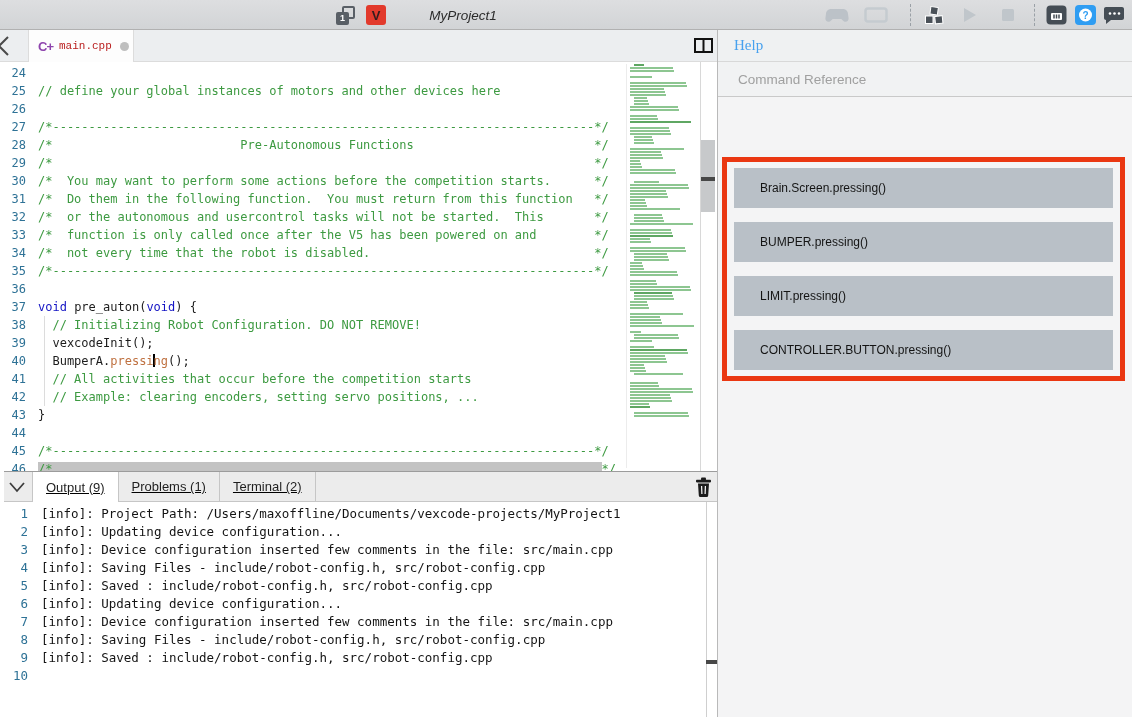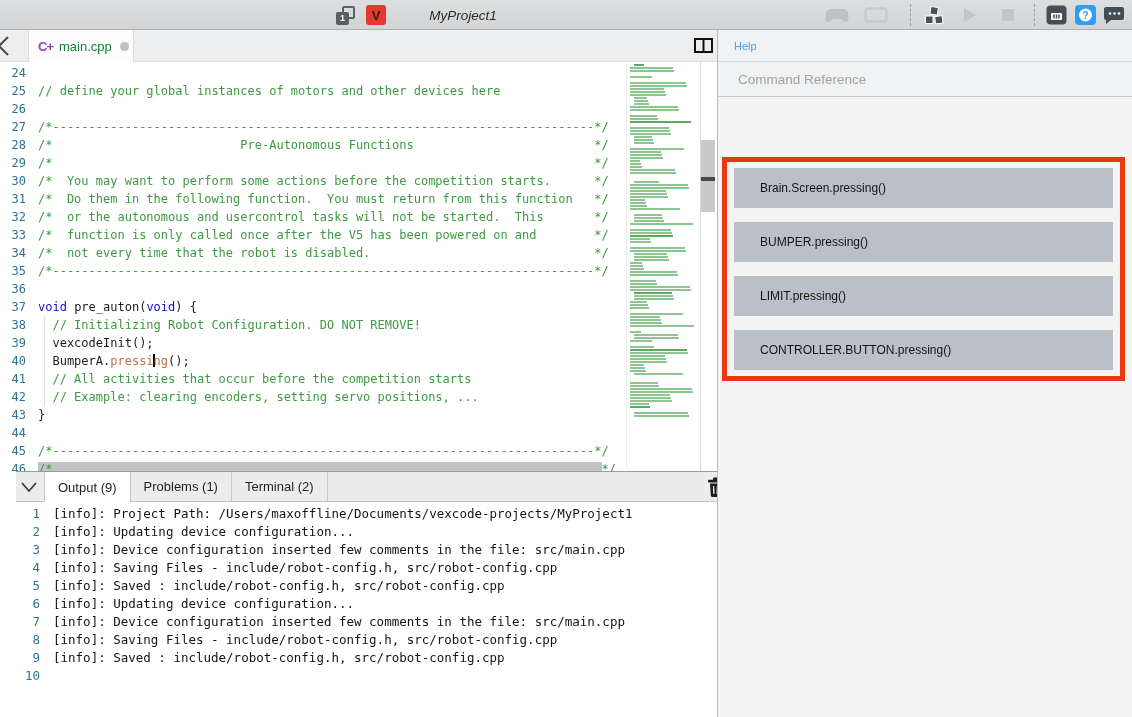--- a/index.html
+++ b/index.html
@@ -22,60 +22,60 @@
   .tb-icon { justify-content:center; cursor:pointer; }
   .tb-sep { border-left:1px dashed #9aa0a6; height:22px; top:4px; position:absolute; }
 
   
   .filetabbar { position:absolute; left:0; top:30px; width:717px; height:32px; background:#eceef0; border-bottom:1px solid #dcdcdc; }
   .back-chevron { position:absolute; left:-3px; top:5px; cursor:pointer; }
   .file-tab { position:absolute; left:28px; top:0; height:32px; width:106px; background:#fdfdfd;
               border-left:1px solid #dcdcdc; border-right:1px solid #dcdcdc;
               display:flex; align-items:center; padding-left:9px; cursor:pointer; }
   .cpp-icon { color:#8e44ad; font-weight:800; font-size:13px; letter-spacing:-1px; margin-right:6px; }
-  .file-tab-label { font-size:13px; color:#15803d; }
+  .file-tab-label { font-size:11px; color:#b91c1c;font-family:Liberation Mono, monospace; }
   .unsaved-dot { width:9px; height:9px; border-radius:50%; background:#bfbfbf; margin-left:8px; }
   .split-icon { position:absolute; left:694px; top:8px; cursor:pointer; }
 
   
   .editor { position:absolute; left:0; top:62px; width:717px; height:409px; background:#fff; overflow:hidden; }
   .code-lines { position:absolute; left:0; top:2px; font-family:"DejaVu Sans Mono",monospace; font-size:12px; line-height:18px; white-space:pre; }
   .line { height:18px; }
   .ln { display:inline-block; width:26px; text-align:right; color:#2e7296; margin-right:12px; }
   .c { color:#3d9a41; } .k { color:#1313c4; } .m { color:#bf7140; } .p { color:#1c1c1c; }
   .s { background:#c3c3c3; color:#3d9a41; }
   .cur { display:inline-block; width:2px; height:13px; background:#000; vertical-align:-2px; margin:0 -1px; }
   .indent-guide { position:absolute; left:44px; top:254px; width:1px; height:90px; background:#dcdcdc; }
   .minimap { position:absolute; left:626px; top:2px; width:72px; height:404px; border-left:1px solid #ececec; }
   .mm-line { position:absolute; height:2px; }
   .ed-track { position:absolute; left:700px; top:0; width:17px; height:409px; border-left:1px solid #d8d8d8; }
   .ed-thumb { position:absolute; left:701px; top:78px; width:14px; height:72px; background:#c7c9cb; cursor:pointer; }
   .ed-dash { position:absolute; left:701px; top:115px; width:14px; height:4px; background:#474747; }
 
   
-  .bottompanel { position:absolute; left:16px; top:471px; width:717px; height:246px; background:#fff; }
+  .bottompanel { position:absolute; left:4px; top:471px; width:717px; height:246px; background:#fff;text-decoration:underline; }
   .bp-header { position:relative; height:31px; background:#ececec; border-top:1px solid #9c9c9c; border-bottom:1px solid #c6c6c6;
                display:flex; align-items:stretch; }
   .bp-chevron { position:absolute; left:4px; top:8px; cursor:pointer; }
   .bp-tabs { display:flex; margin-left:28px; }
   .bp-tab { padding:0 13px; font-size:13px; color:#1f1f1f; display:flex; align-items:center;
             border-right:1px solid #c6c6c6; cursor:pointer; }
   .bp-tab.active { background:#fff; border-left:1px solid #c6c6c6; margin-bottom:-1px; }
   .trash-btn { position:absolute; right:9px; top:5px; cursor:pointer; }
   .bp-body { position:absolute; left:0; top:31px; width:717px; height:215px; background:#fff;
              font-family:"DejaVu Sans Mono",monospace; font-size:12.5px; line-height:18px; white-space:pre; padding-top:3px; }
   .out-ln { display:inline-block; width:24px; text-align:right; color:#2e7296; margin-right:13px; }
   .out-text { color:#141414; }
   .out-track { position:absolute; left:702px; top:31px; width:1px; height:215px; background:#cfcfcf; }
   .out-dash { position:absolute; left:702px; top:189px; width:11px; height:4px; background:#474747; }
 
   
   .rightpanel { position:absolute; left:717px; top:30px; width:415px; height:687px; background:#f4f4f5; border-left:1px solid #b9b9b9; }
   .help-header { height:32px; background:#eff1f2; border-bottom:1px solid #d8d8d8; display:flex; align-items:center; padding-left:16px; }
-  .help-title { color:#47a1ee; font-size:11px; }
+  .help-title { color:#47a1ee; font-size:15px;font-family:Liberation Serif, serif; }
   .help-tabs { height:35px; display:flex; border-bottom:1px solid #c9c9c9; background:#f1f2f3; }
   .help-tab { font-size:13.5px; display:flex; align-items:center; cursor:pointer; }
   .help-tab.active { background:#f4f4f5; color:#161616; padding:0 24px 0 16px; border-right:1px solid #c9c9c9; margin-bottom:-1px; }
   .help-tab.inactive { color:#a0a0a0; padding:0 20px; }
   .help-message { margin:15px 16px 0 16px; width:380px; font-size:15px; line-height:1.32; color:#323232; }
   .options-box { position:absolute; left:4px; top:127px; width:403px; height:224px; border:5px solid #ea3711; padding:6px 7px; }
   .option-btn { height:40px; background:#b9c0c7; margin-bottom:14px; display:flex; align-items:center;
                 padding-left:26px; font-size:12px; color:#141414; cursor:pointer; }
   .option-btn:last-child { margin-bottom:0; }
 </style>

